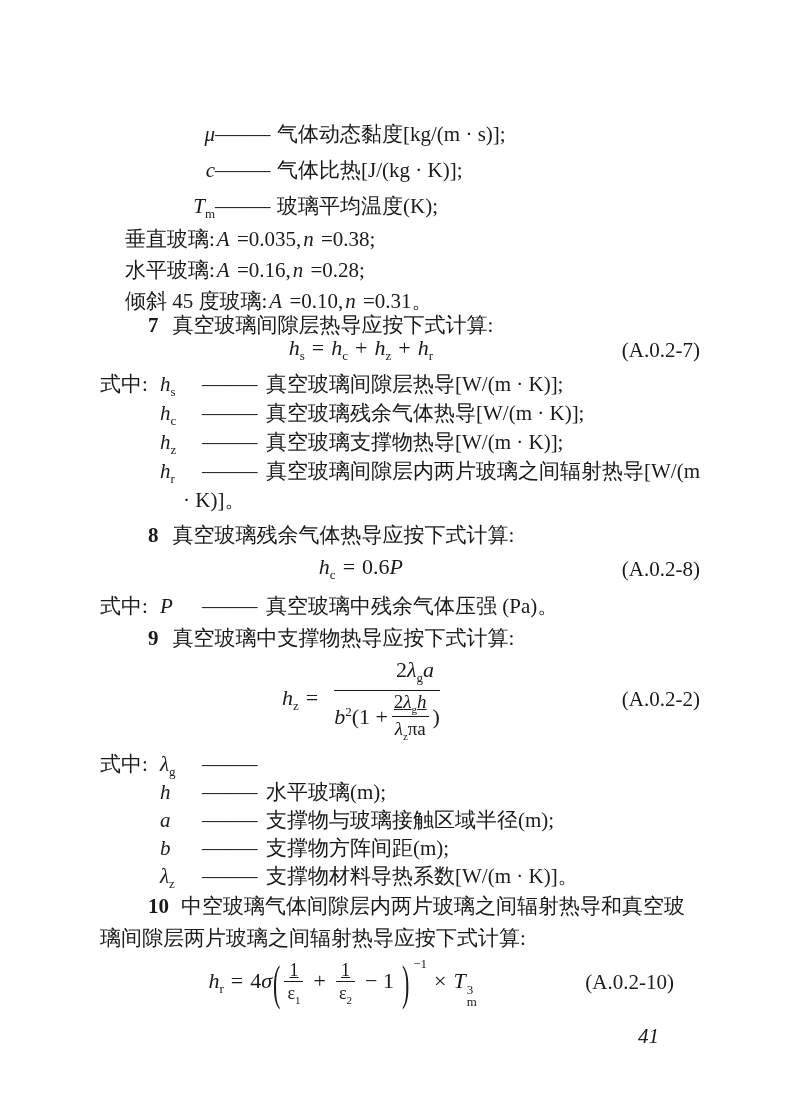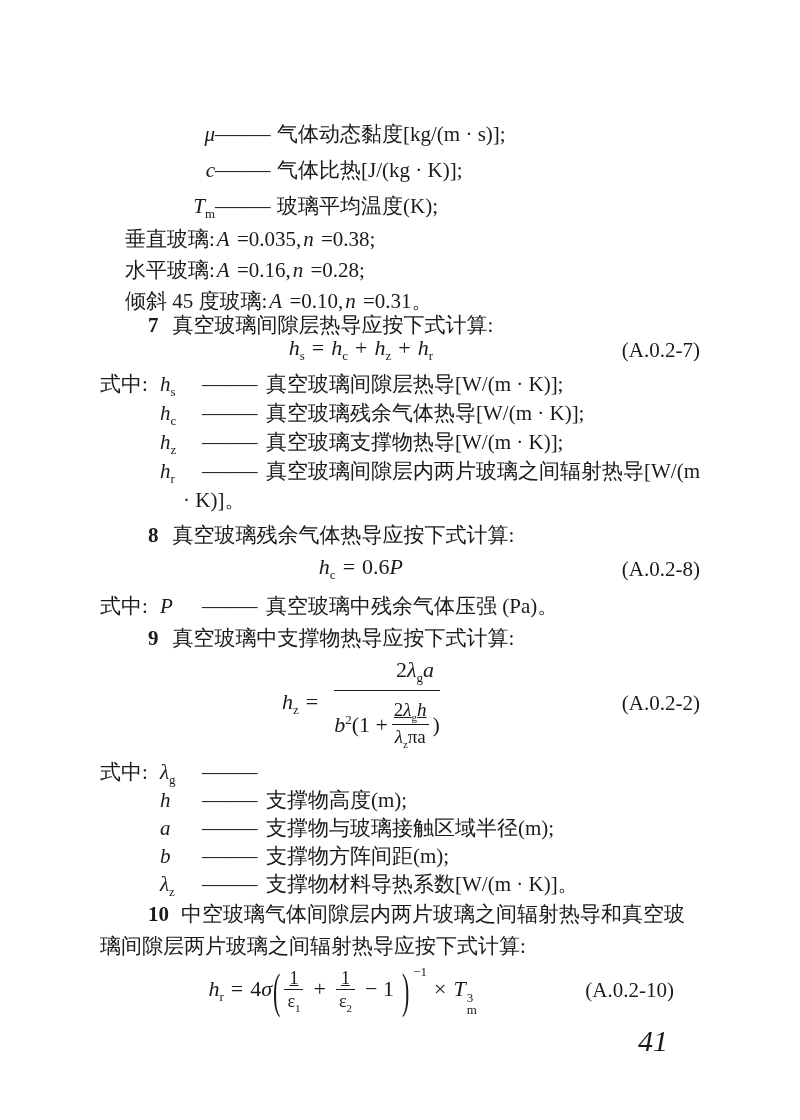--- a/index.html
+++ b/index.html
@@ -78,42 +78,42 @@
   }
   .sfrac .fden { border-top: 1.5px solid #1a1a1a; padding: 1px 3px 0; }
   .sfrac .fnum { padding: 0 3px; text-decoration: underline; }
   .sfrac sub { font-size: 11px; }
   .bfrac {
     display: inline-flex; flex-direction: column; align-items: flex-end;
     vertical-align: middle; margin-left: 9px;
   }
   .bfrac .bnum { padding: 0 6px 4px; }
   .bfrac .bden {
-    border-top: 1.5px solid #1a1a1a; padding-top: 8px;
+    border-top: 1.5px solid #1a1a1a; padding-top: 0;
     display: inline-flex; align-items: center;
   }
   .bfrac .bden .sfrac { font-size: 19px; }
   
   .tallp {
     display: inline-block;
     transform: scaleY(2.25);
     font-weight: 300;
     vertical-align: middle;
     margin: 0 1px;
   }
   .hi-exp { vertical-align: 20px; font-size: 13px; margin-left: 3px; }
   
   .supsub {
     display: inline-flex; flex-direction: column; align-items: flex-start;
     font-size: 13px; line-height: 12px; vertical-align: -6px; margin-left: 1px;
   }
   
   .page-number {
     position: absolute; left: 638px; top: 1024px;
-    font-style: italic; font-size: 30px;
+    font-style: italic; font-size: 21px;
   }
 </style>
 </head>
 <body>
 
 <div class="page">
   <div class="content">
 
     <div class="param-row">
       <span class="param-sym"><i class="var">μ</i><sub></sub></span>
@@ -224,21 +224,21 @@
     <div class="where-block9">
       <div class="where-row">
         <span class="where-prefix">式中:</span>
         <span class="where-sym"><i class="var">λ</i><sub>g</sub></span>
         <span class="dash">——</span>
       </div>
       <div class="where-row">
         <span class="where-prefix"></span>
         <span class="where-sym"><i class="var">h</i><sub></sub></span>
         <span class="dash">——</span>
-        <span class="where-desc">支撑物高度(m);</span>
+        <span class="where-desc">水平玻璃(m);</span>
       </div>
       <div class="where-row">
         <span class="where-prefix"></span>
         <span class="where-sym"><i class="var">a</i><sub></sub></span>
         <span class="dash">——</span>
         <span class="where-desc">支撑物与玻璃接触区域半径(m);</span>
       </div>
       <div class="where-row">
         <span class="where-prefix"></span>
         <span class="where-sym"><i class="var">b</i><sub></sub></span>

